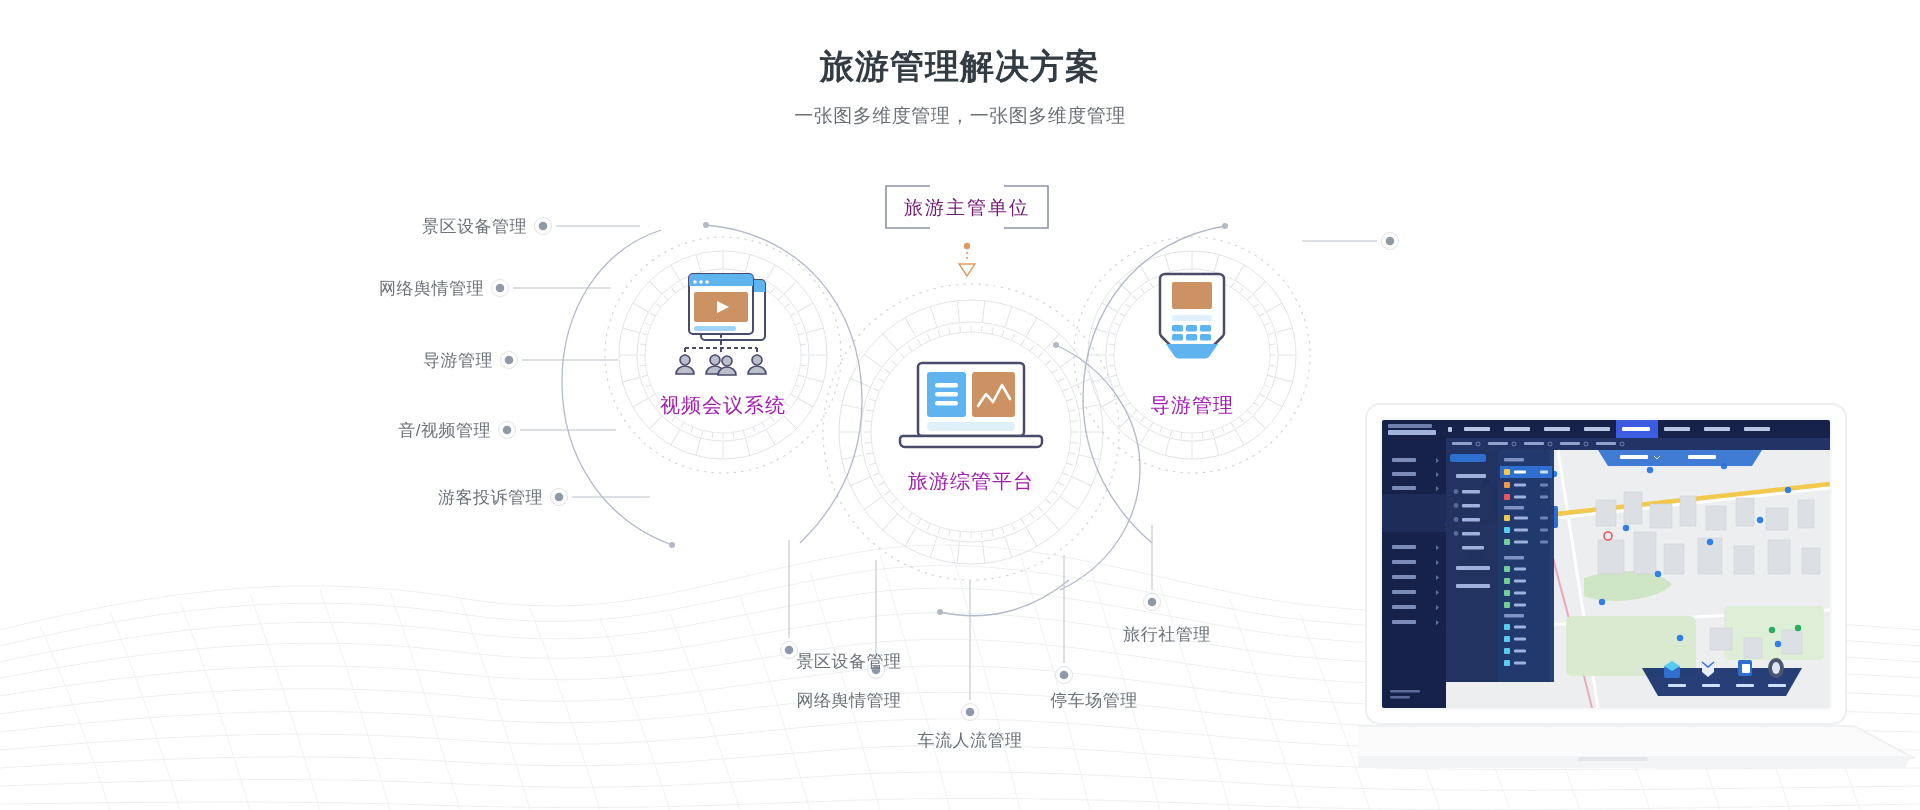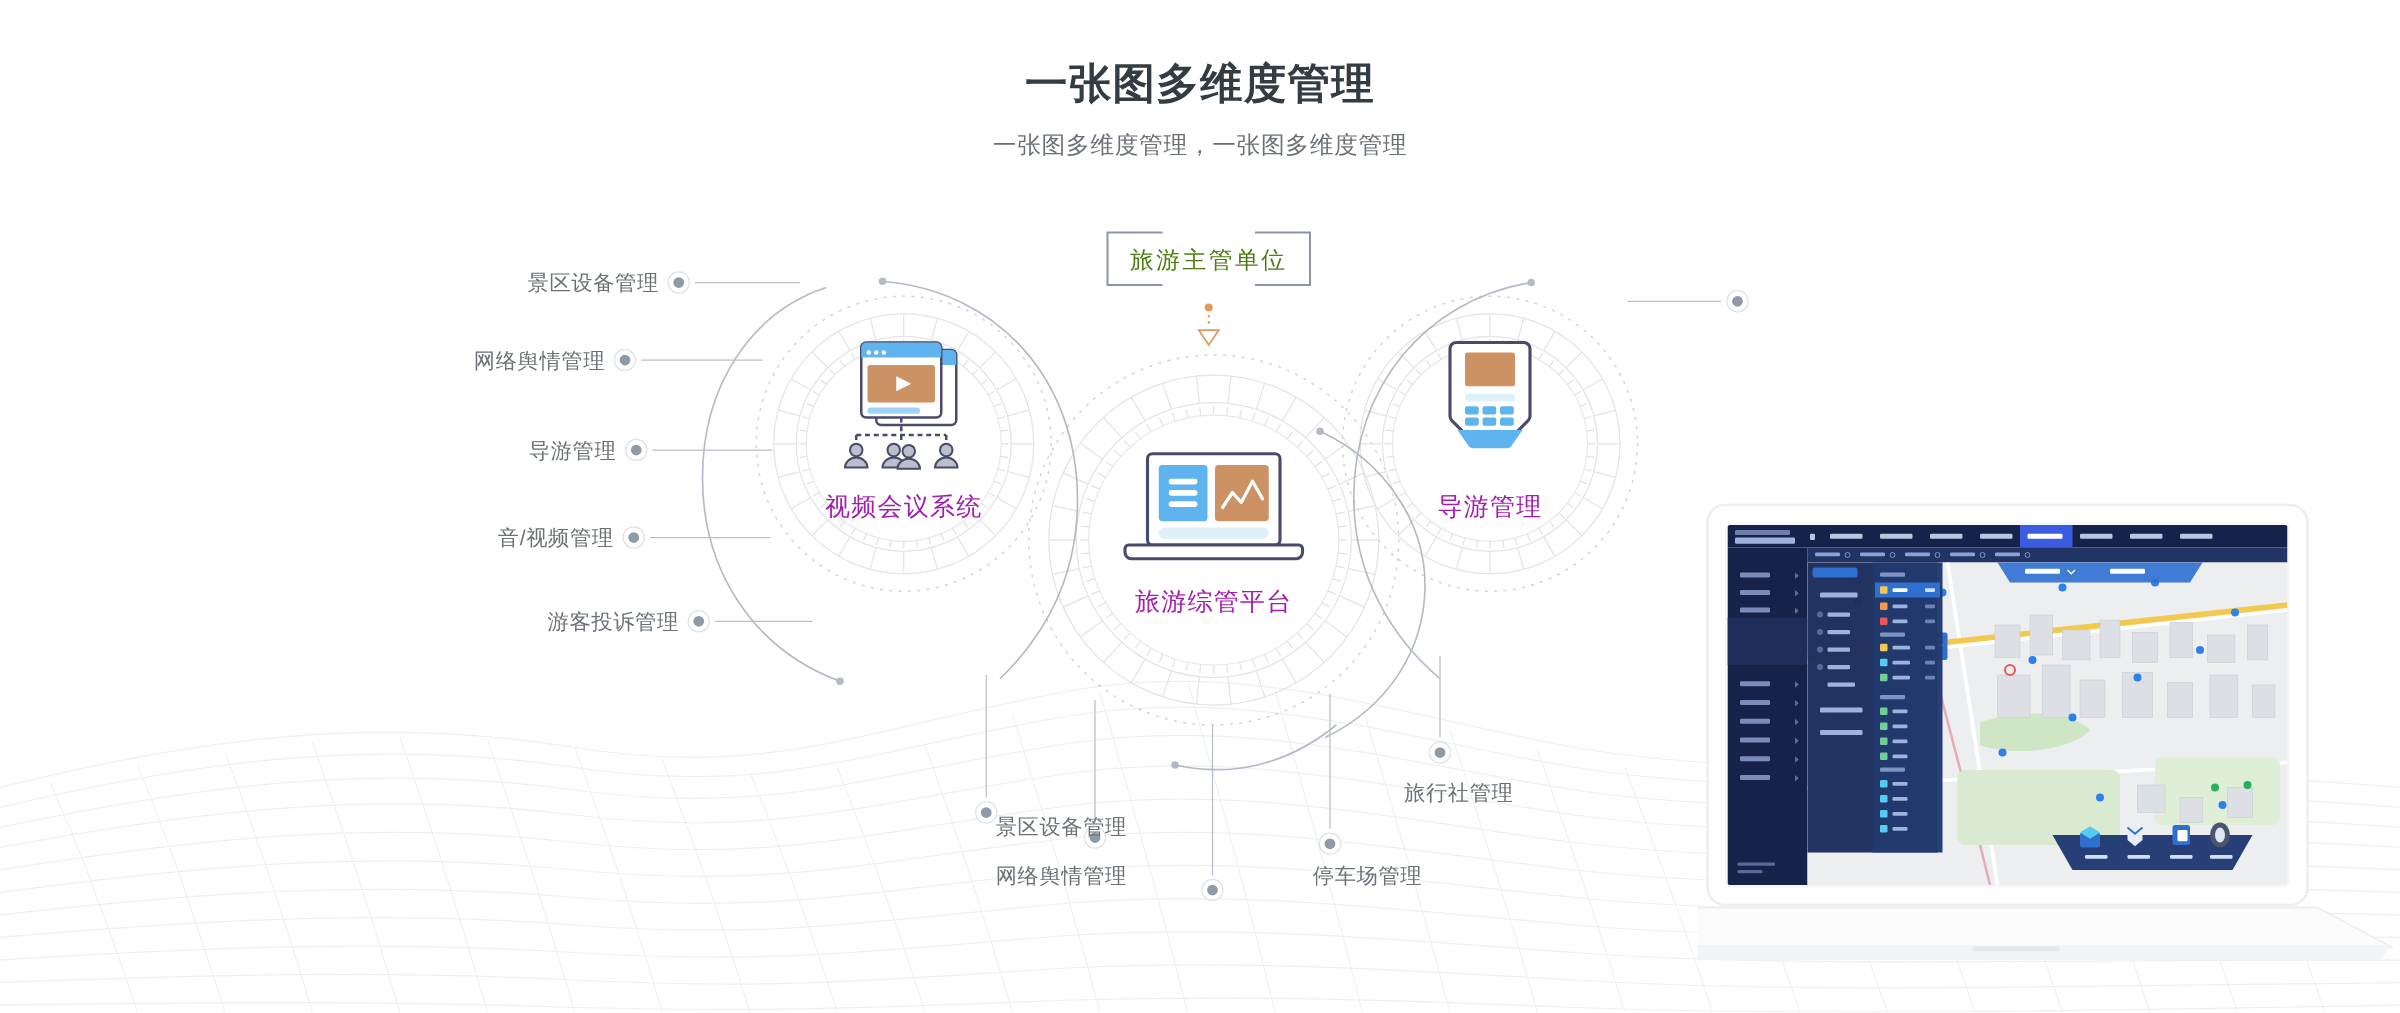--- a/index.html
+++ b/index.html
@@ -34,21 +34,21 @@
   }
   .lbl.r { text-align:right; }
 
   .node-cap {
     position:absolute; font-size:20px; color:#a21caf; white-space:nowrap;
     z-index:7; letter-spacing:1px; text-align:center;
   }
 
   .gov-box {
     position:absolute; z-index:7;
-    font-size:19px; color:#4d7c0f; letter-spacing:2px;
+    font-size:19px; color:#701a75; letter-spacing:2px;
     padding:10px 22px; white-space:nowrap;
   }
 
   
   #laptop { position:absolute; left:1358px; top:400px; width:560px; height:390px; z-index:4; }
 </style>
 </head>
 <body>
 
 <div id="stage">
@@ -90,21 +90,21 @@
       <path d="M1370,144 C1390,194 1410,242 1440,330"></path>
       <path d="M1440,150 C1460,198 1480,244 1510,330"></path>
       <path d="M1510,148 C1530,196 1550,242 1580,330"></path>
       <path d="M1580,142 C1600,192 1620,240 1650,330"></path>
       <path d="M1650,140 C1670,190 1690,238 1720,330"></path>
       <path d="M1720,142 C1740,192 1760,240 1790,330"></path>
       <path d="M1790,146 C1810,194 1830,242 1860,330"></path>
     </g>
   </svg>
 
-  <div class="title">一张图多维度管理</div>
+  <div class="title">旅游管理解决方案</div>
   <div class="subtitle">一张图多维度管理，一张图多维度管理</div>
 
   <svg id="diagram" viewBox="0 0 1920 810">
     <defs>
       
     </defs>
 
     <g transform="translate(723,355)">
 
       <circle r="118" fill="none" stroke="#c9ccd4" stroke-width="1.2" stroke-dasharray="1.5 6" stroke-linecap="round" opacity="0.85"></circle>
@@ -547,20 +547,21 @@
 
   <div class="lbl r" style="left:207px; top:215px; width:320px;">景区设备管理</div>
   <div class="lbl r" style="left:164px; top:277px; width:320px;">网络舆情管理</div>
   <div class="lbl r" style="left:171px; top:419px; width:320px;">音/视频管理</div>
   <div class="lbl r" style="left:173px; top:349px; width:320px;">导游管理</div>
   <div class="lbl r" style="left:223px; top:486px; width:320px;">游客投诉管理</div>
 
 
   <div class="lbl" style="left:729px; top:650px; width:240px; text-align:center;">景区设备管理</div>
   <div class="lbl" style="left:699px; top:689px; width:300px; text-align:center;">网络舆情管理</div>
+  <div class="lbl" style="left:820px; top:729px; width:300px; text-align:center;">车流人流管理</div>
   <div class="lbl" style="left:974px; top:689px; width:240px; text-align:center;">停车场管理</div>
   <div class="lbl" style="left:1047px; top:623px; width:240px; text-align:center;">旅行社管理</div>
 
   <svg id="laptop" viewBox="0 0 560 390">
 
     <rect x="8" y="4" width="480" height="320" rx="14" fill="#ffffff" stroke="#edeef0" stroke-width="2"></rect>
 
     <rect x="22" y="18" width="452" height="292" rx="4" fill="#f6f7f9"></rect>
 
     <g>

